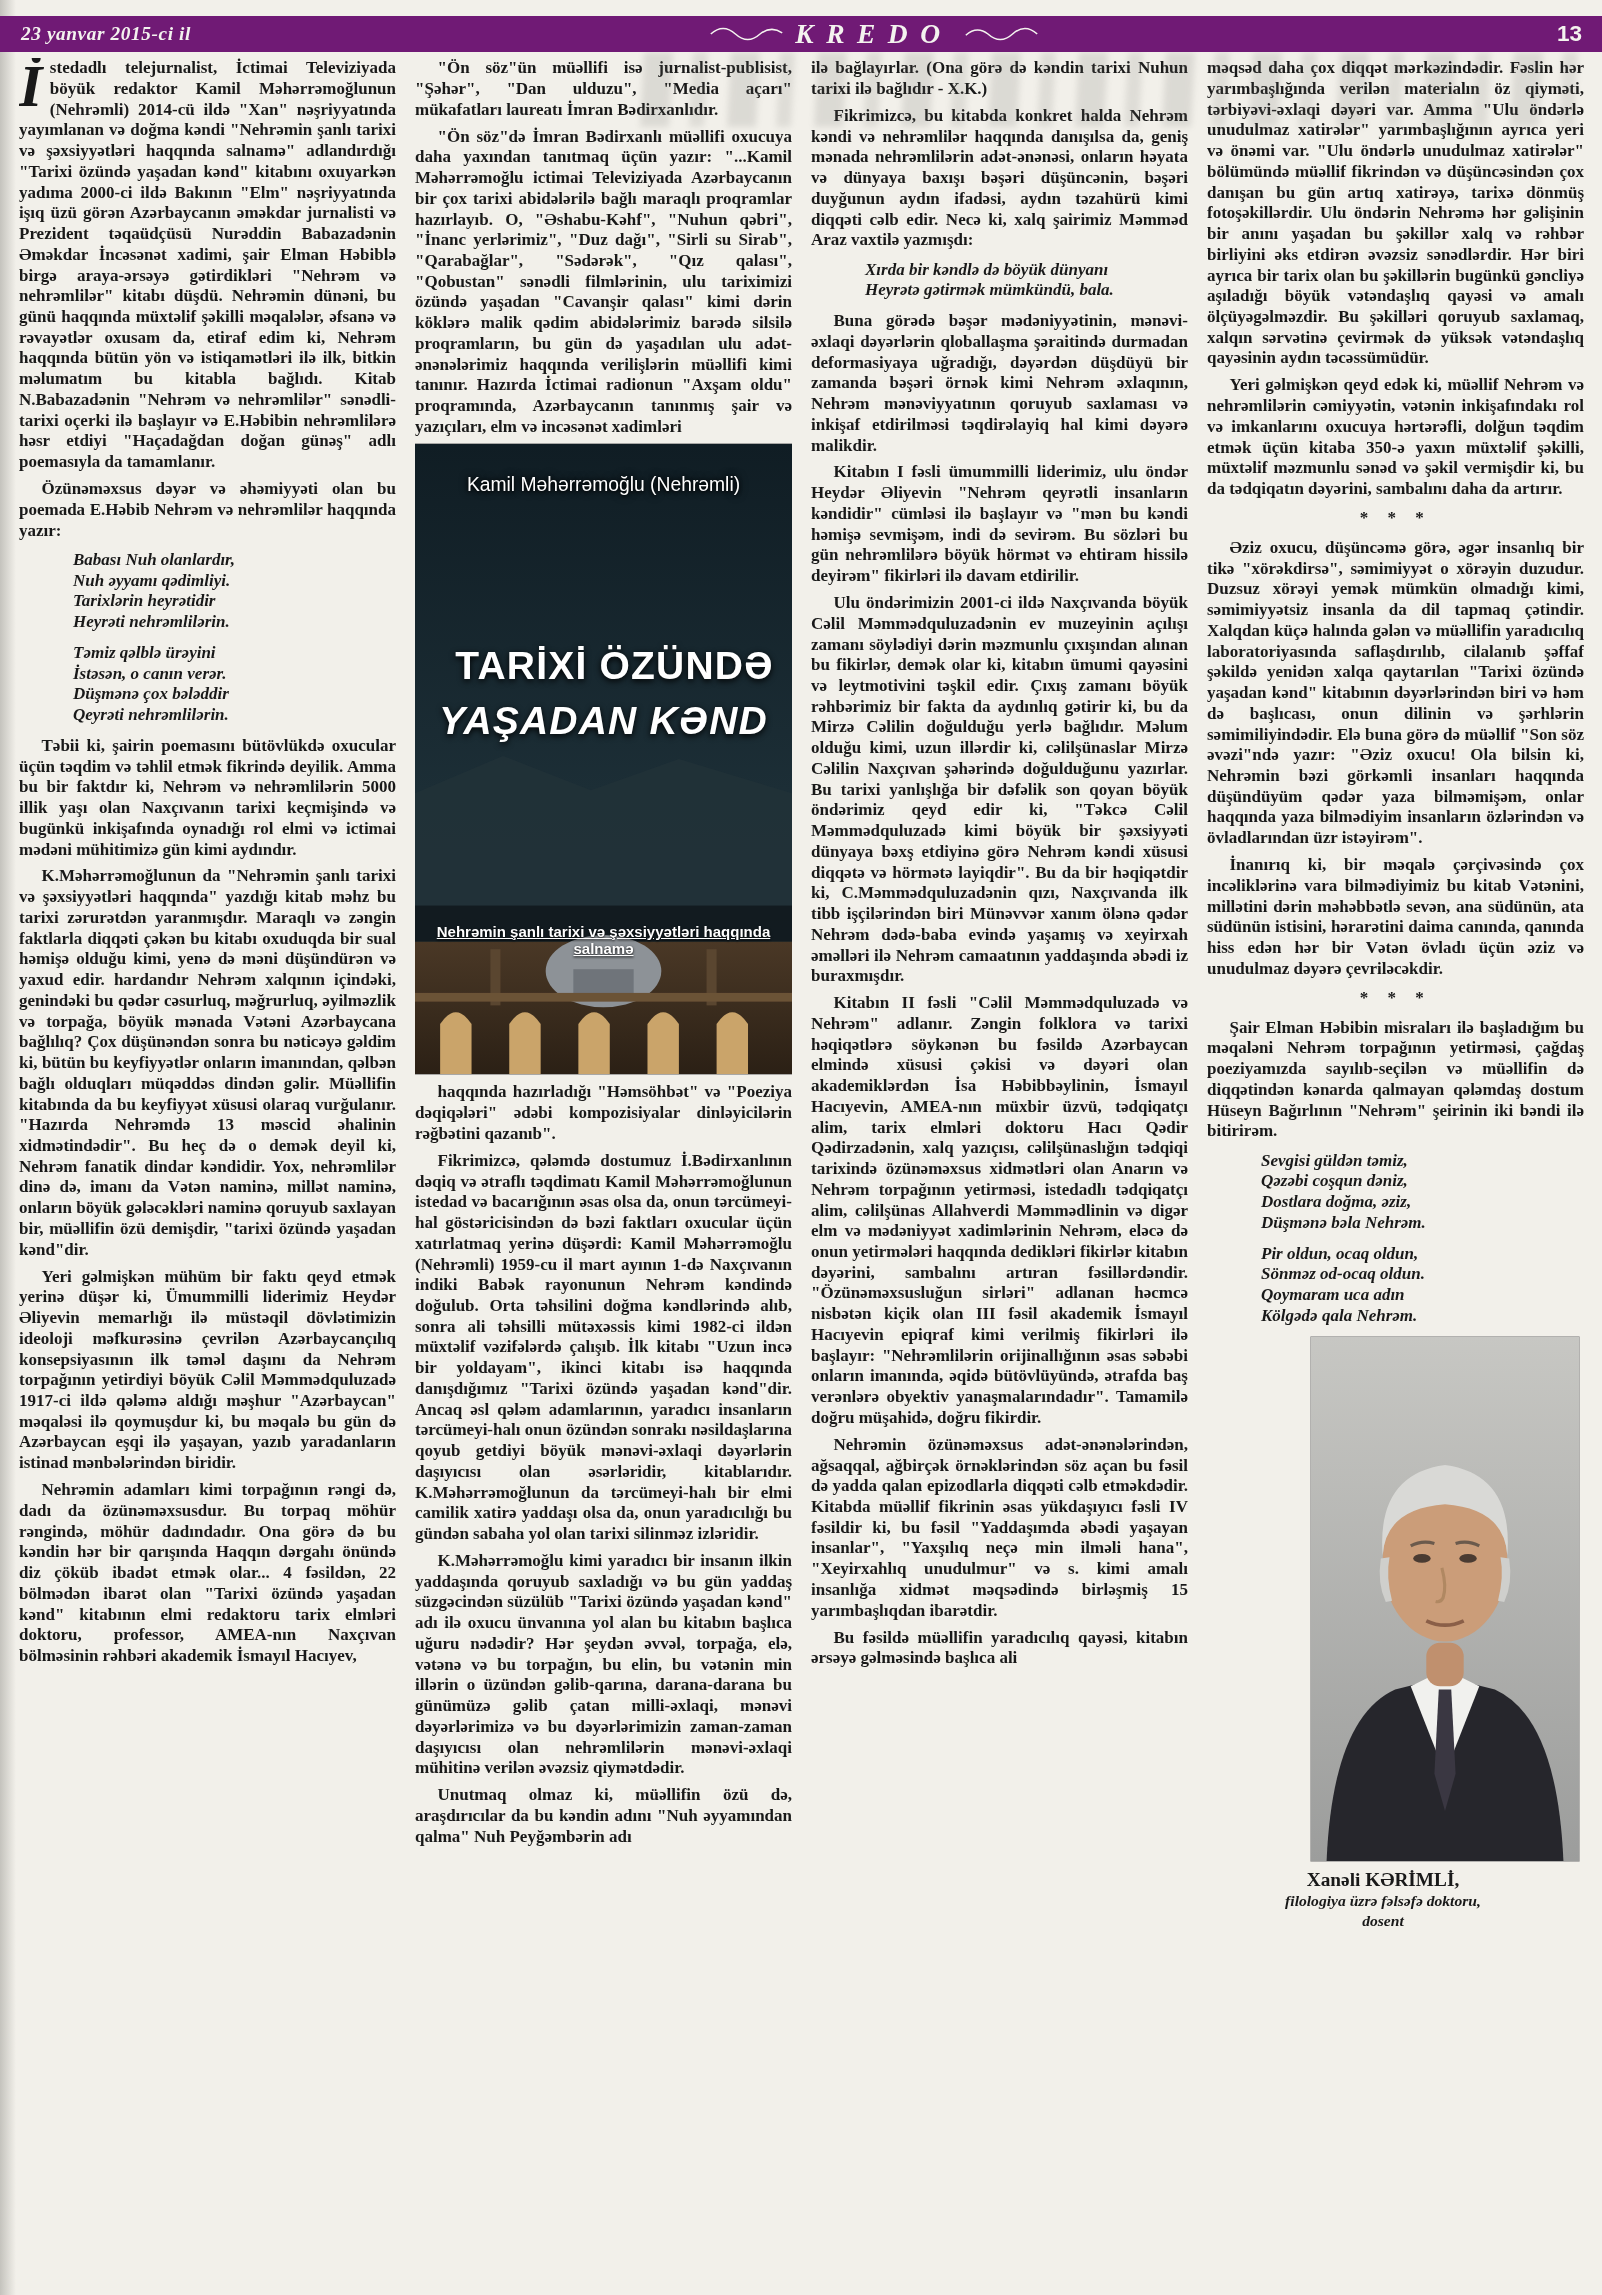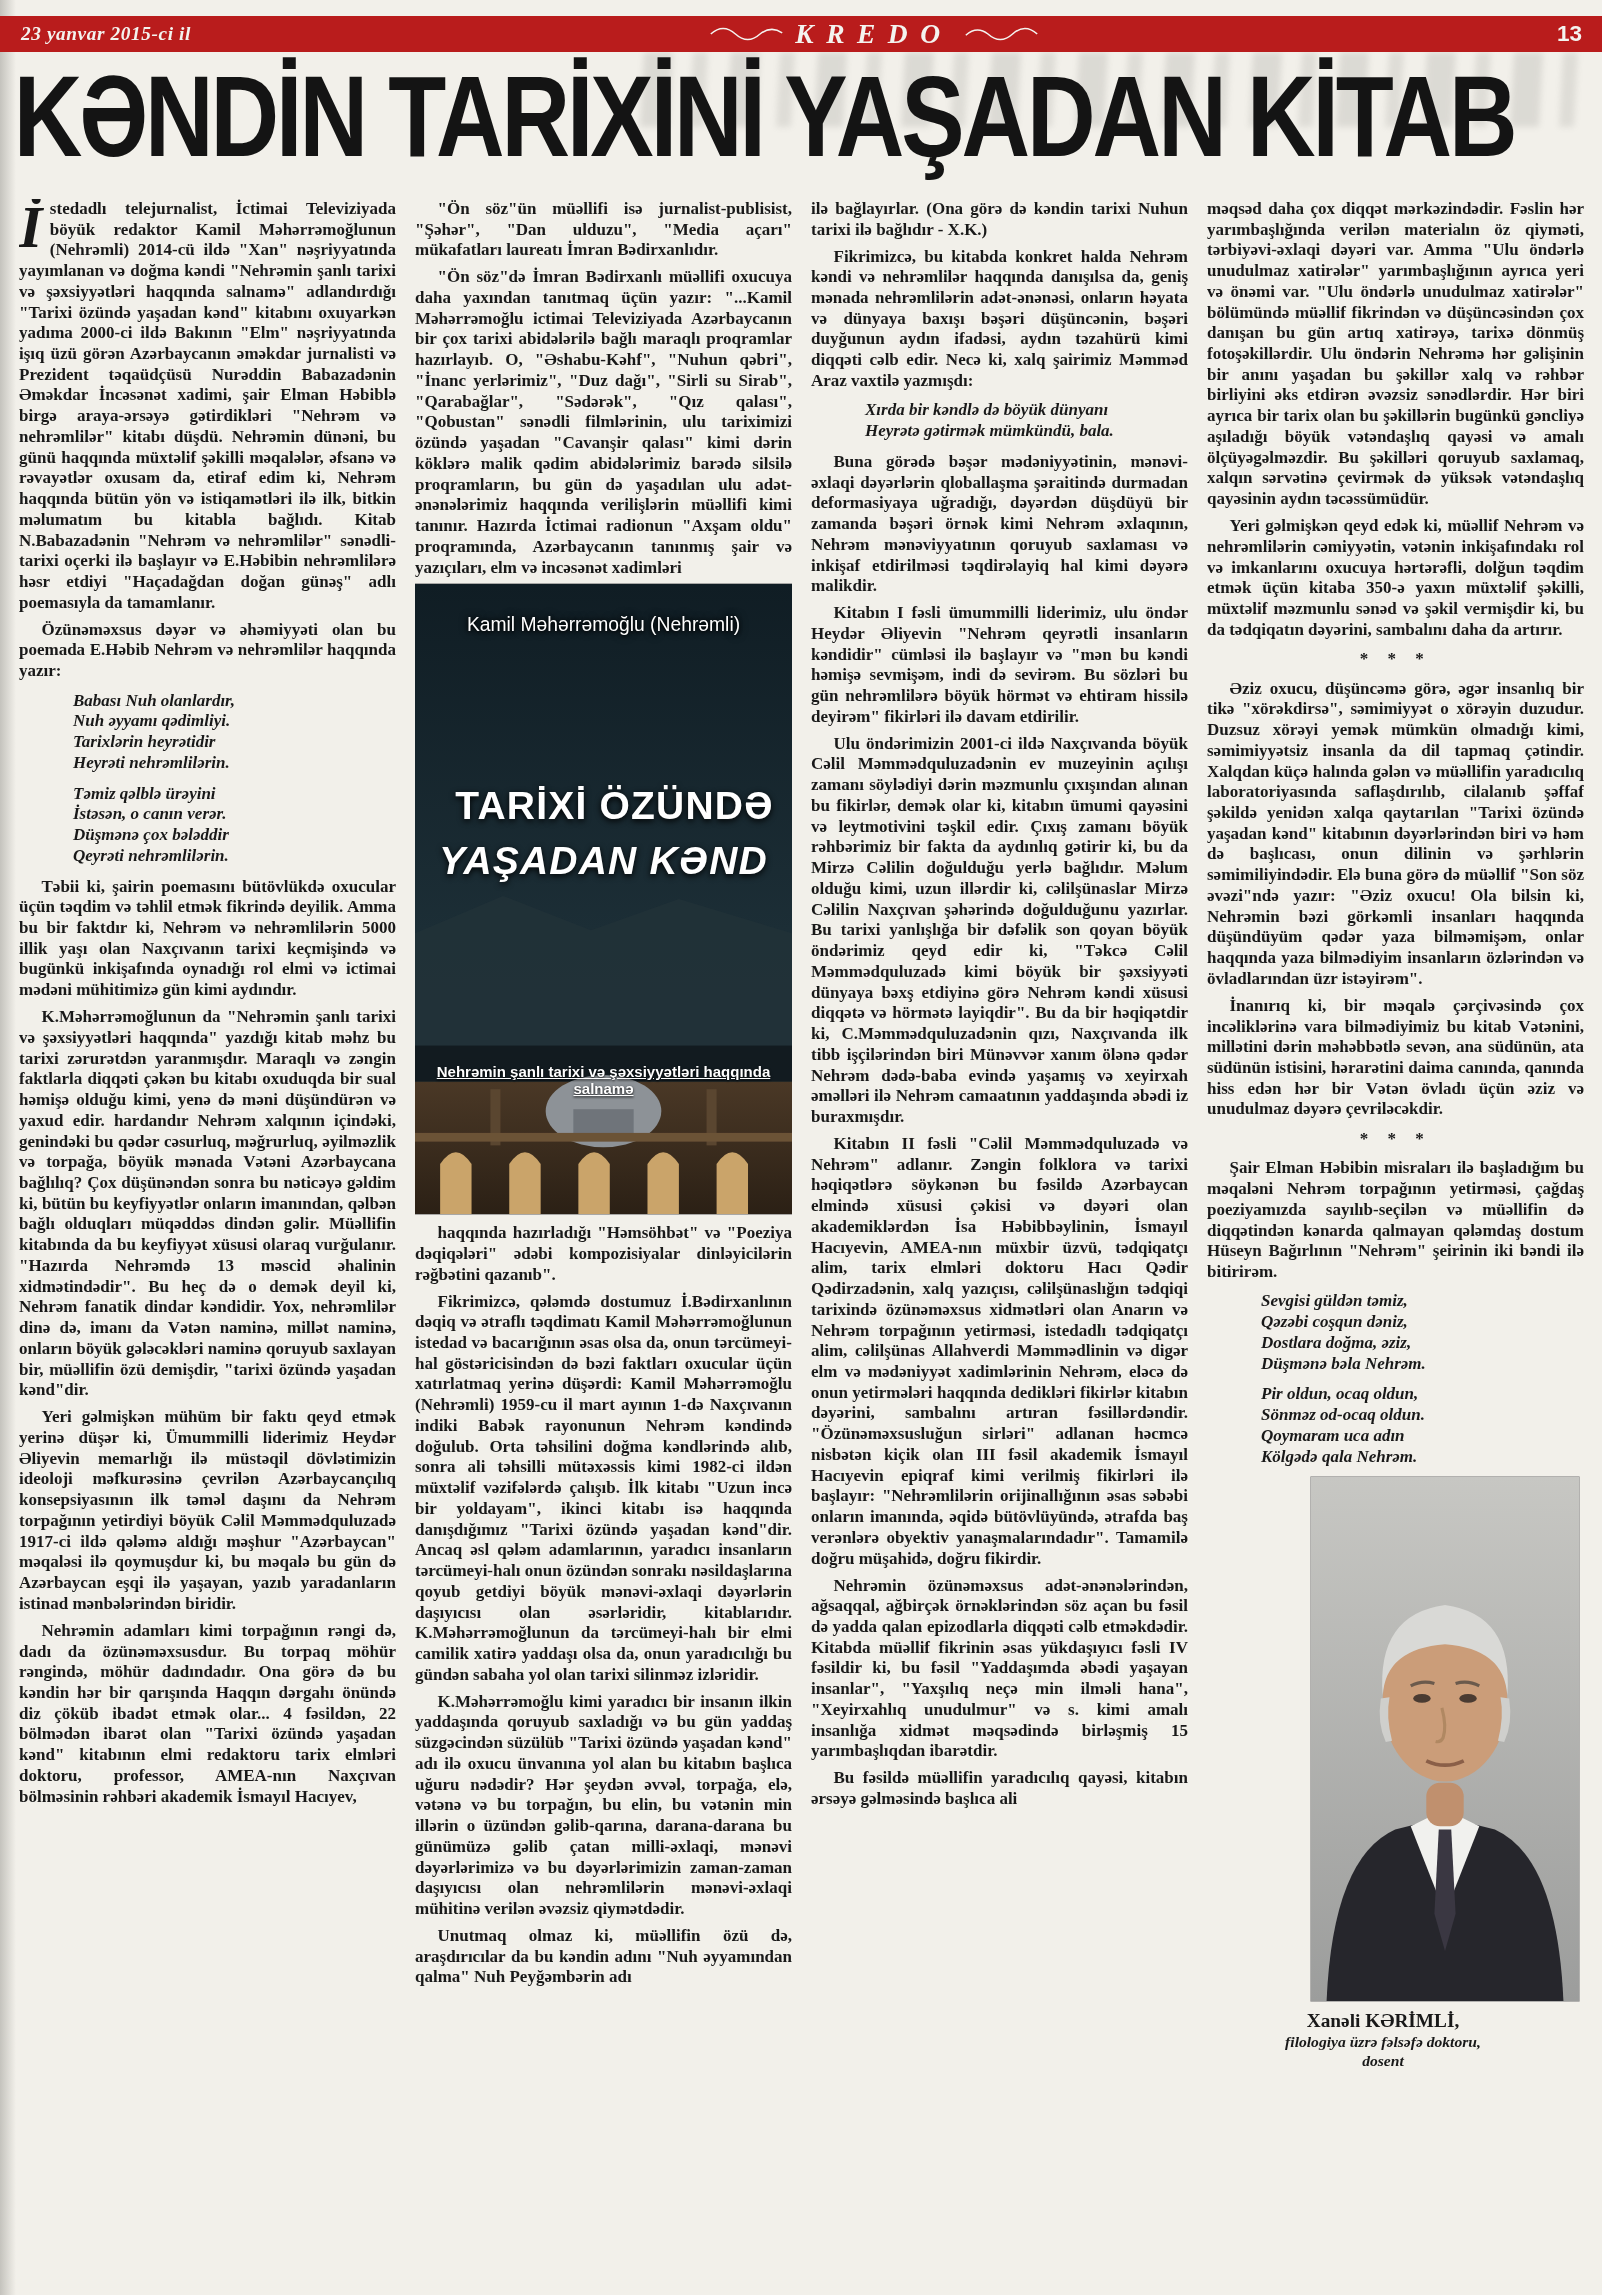--- a/index.html
+++ b/index.html
@@ -1,21 +1,21 @@
 <!DOCTYPE html>
 <html style="font-size:10px"><head>
 <meta charset="utf-8">
 <style>
   html,body{margin:0;padding:0;background:#d9d7d0;}
   .page{position:relative;width:1603px;height:2295px;margin:0 auto;background:#f2f0ea;overflow:hidden;
         font-family:"Liberation Serif",serif;color:#191919;}
   .page::before{content:"";position:absolute;left:0;top:0;bottom:0;width:16px;
         background:linear-gradient(90deg,rgba(60,60,55,.25),rgba(60,60,55,0));pointer-events:none;}
   
-  .masthead{position:relative;margin:16px 0 0 0;height:36px;background:#b91c1c;
+  .masthead{position:relative;margin:16px 0 0 0;height:36px;background:#701a75;
         display:flex;align-items:center;justify-content:space-between;padding:0 21px;color:#f4f3ef;z-index:3;gap:16px;}
   .mast-date{font:italic 700 19.3px "Liberation Serif",serif;letter-spacing:0.6px;}
   .mast-title{font:italic 800 27.5px "Liberation Serif",serif;letter-spacing:12.5px;display:flex;align-items:center;gap:11.2px;}
   .mast-title svg{width:75px;height:16px;}
   .mast-page{font:700 22.5px "Liberation Sans",sans-serif;}
   
   .bleed{position:absolute;top:52px;right:25px;width:936px;height:75px;opacity:.16;filter:blur(3.1px);
         background:repeating-linear-gradient(90deg,#6a6a66 0 29px,transparent 29px 49px,#7a7a74 49px 64px,transparent 64px 87px);
         transform:skewX(-3deg);z-index:1;}
   
@@ -60,23 +60,20 @@
           <path d="M2 13 q20 -18 40 0 q20 18 40 0 q18 -14 36 -2" stroke="#f4f3ef" stroke-width="2.5" fill="none"></path>
         </svg>
       <span>KREDO</span>
       <svg viewBox="0 0 120 26">
           <path d="M2 15 q18 -16 36 -2 q20 18 40 0 q20 -18 40 0" stroke="#f4f3ef" stroke-width="2.5" fill="none"></path>
         </svg>
     </span>
     <span class="mast-page">13</span>
   </div>
 
-  <div class="headline">
-    <h1>KƏNDİN TARİXİNİ YAŞADAN KİTAB</h1>
-  </div>
 
   <div class="cols">
 
     <div class="col">
       <p class="noindent"><span class="dropcap">İ</span><span>stedadlı telejurnalist, İctimai Televiziyada böyük redaktor Kamil Məhərrəmoğlunun (Nehrəmli) 2014-cü ildə "Xan" nəşriyyatında yayımlanan və doğma kəndi "Nehrəmin şanlı tarixi və şəxsiyyətləri haqqında salnamə" adlandırdığı "Tarixi özündə yaşadan kənd" kitabını oxuyarkən yadıma 2000-ci ildə Bakının "Elm" nəşriyyatında işıq üzü görən Azərbaycanın əməkdar jurnalisti və Prezident təqaüdçüsü Nurəddin Babazadənin Əməkdar İncəsənət xadimi, şair Elman Həbiblə birgə araya-ərsəyə gətirdikləri "Nehrəm və nehrəmlilər" kitabı düşdü. Nehrəmin dünəni, bu günü haqqında müxtəlif şəkilli məqalələr, əfsanə və rəvayətlər oxusam da, etiraf edim ki, Nehrəm haqqında bütün yön və istiqamətləri ilə ilk, bitkin məlumatım bu kitabla bağlıdı. Kitab N.Babazadənin "Nehrəm və nehrəmlilər" sənədli-tarixi oçerki ilə başlayır və E.Həbibin nehrəmlilərə həsr etdiyi "Haçadağdan doğan günəş" adlı poemasıyla da tamamlanır.</span></p>
       <p>Özünəməxsus dəyər və əhəmiyyəti olan bu poemada E.Həbib Nehrəm və nehrəmlilər haqqında yazır:</p>
       <p class="verse">Babası Nuh olanlardır,
 Nuh əyyamı qədimliyi.
 Tarixlərin heyrətidir
 Heyrəti nehrəmlilərin.</p>

